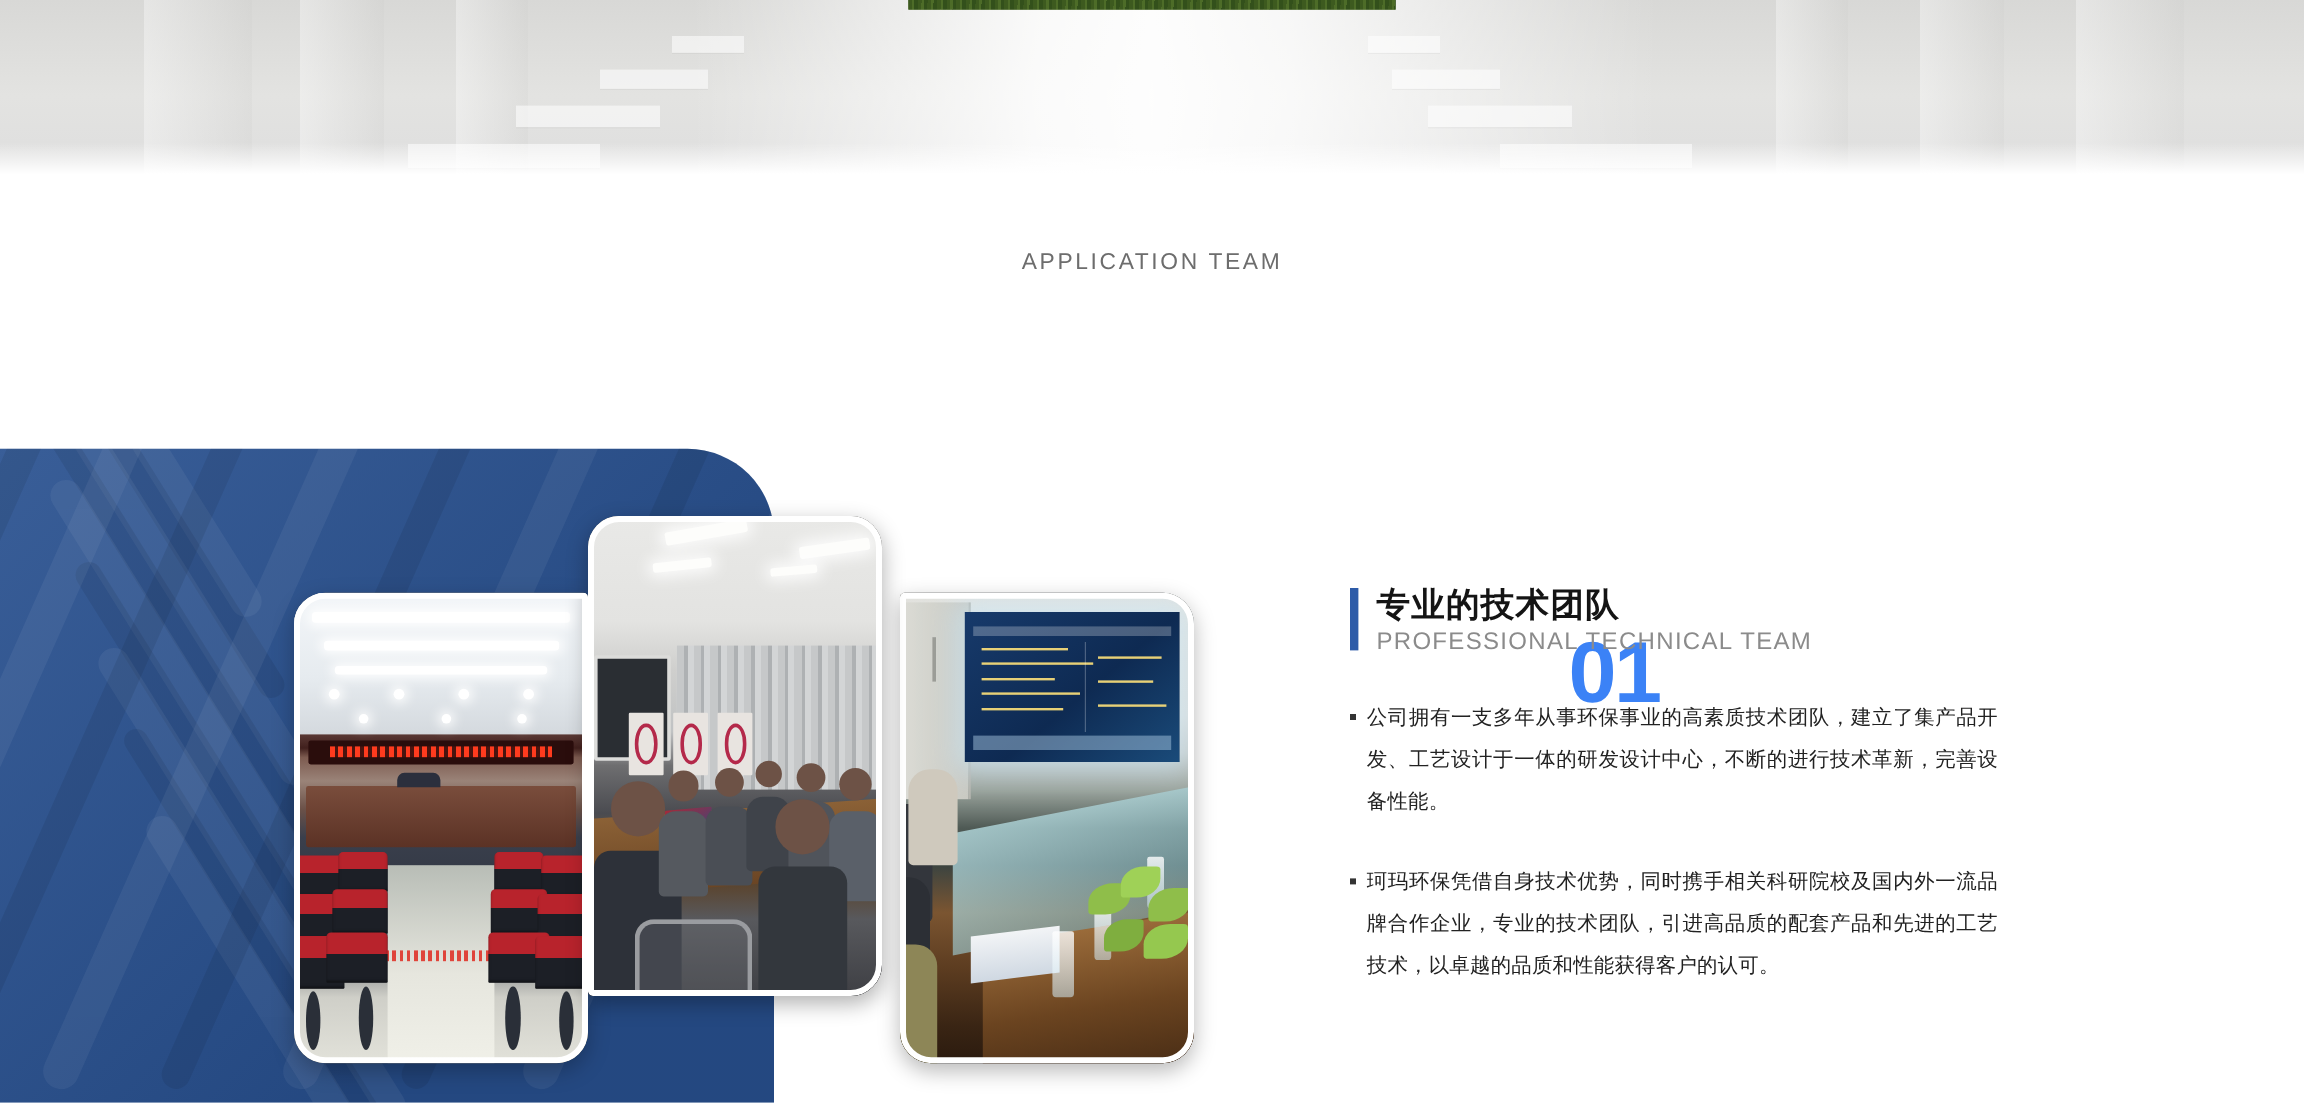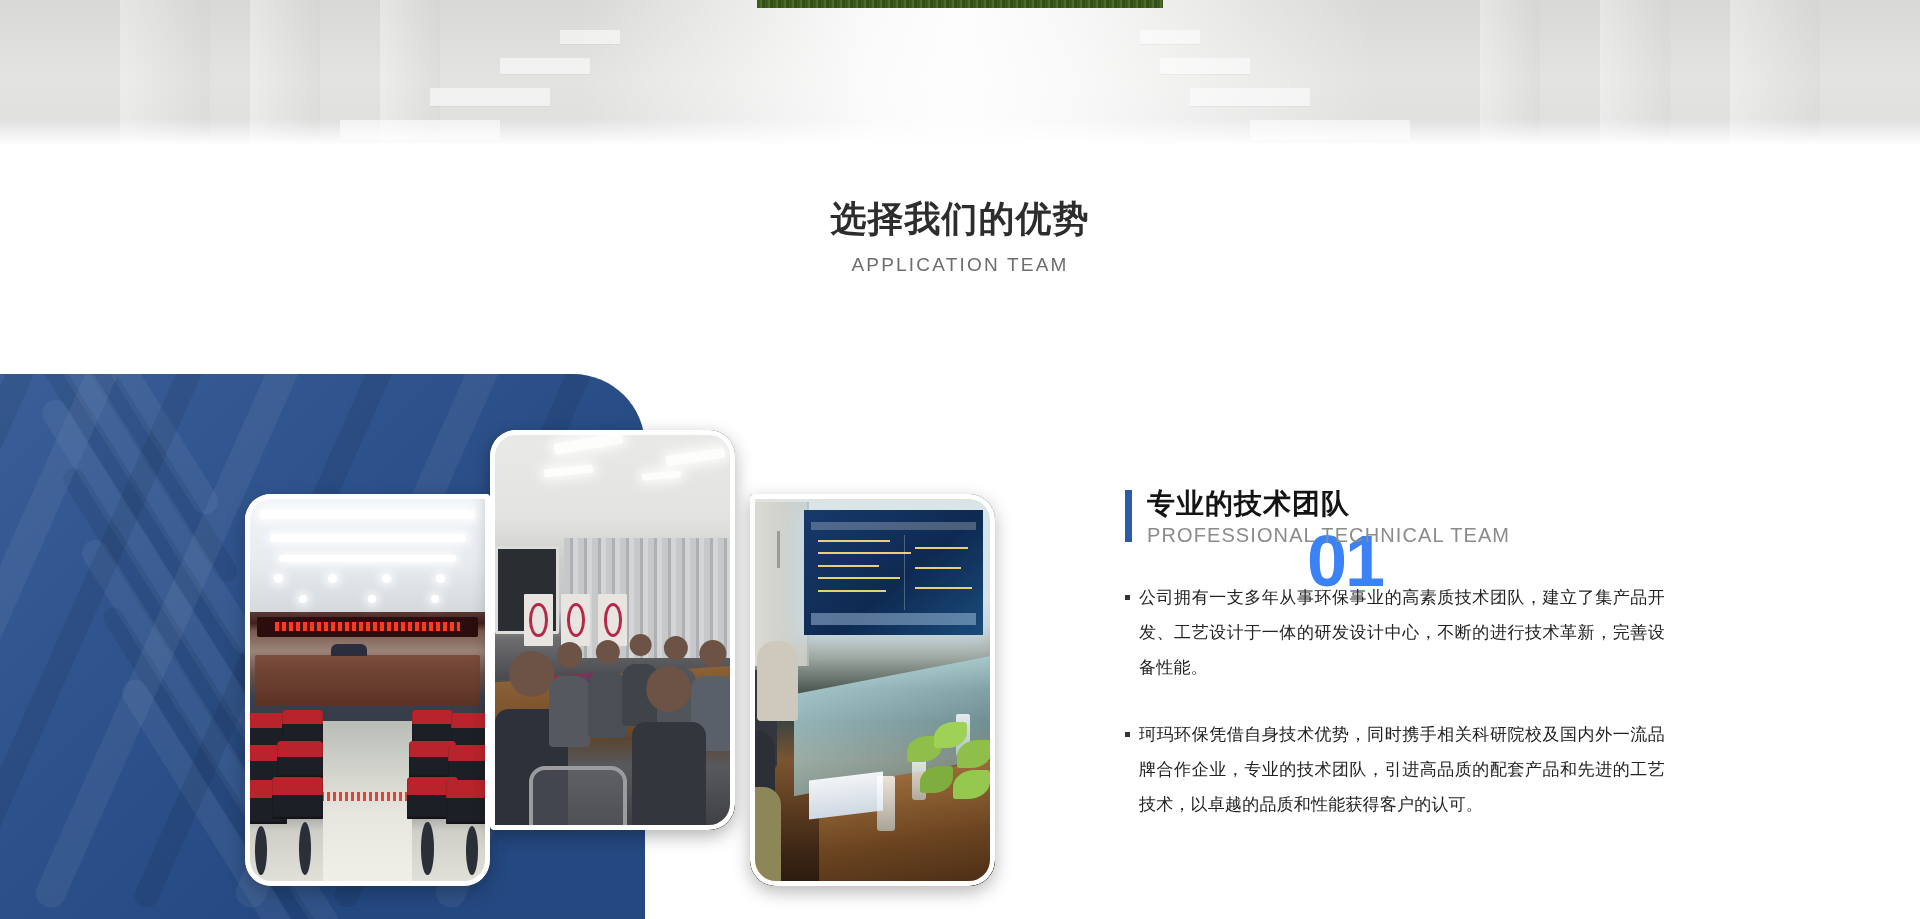--- a/index.html
+++ b/index.html
@@ -350,21 +350,20 @@
     <i style="left:1160px;top:58px;width:90px;height:16px"></i>
     <i style="left:1190px;top:88px;width:120px;height:18px"></i>
     <i style="left:1250px;top:120px;width:160px;height:20px"></i>
 
   </div>
   <div class="banner-green"></div>
   <div class="banner-fade"></div>
 </div>
 
 <div class="section-head">
-  <div class="section-title">选择我们的优势</div>
   <div class="section-sub">APPLICATION TEAM</div>
 </div>
 
 <div class="blue-panel">
   <div class="panel-sheen"></div>
   <div class="lattice">
     <span style="left:-80px;top:-30px;width:460px;height:26px;transform:rotate(58deg)"></span>
     <span class="dk" style="left:-60px;top:40px;width:460px;height:22px;transform:rotate(58deg)"></span>
     <span style="left:-40px;top:110px;width:460px;height:26px;transform:rotate(58deg)"></span>
     <span class="dk" style="left:-20px;top:180px;width:460px;height:20px;transform:rotate(58deg)"></span>

